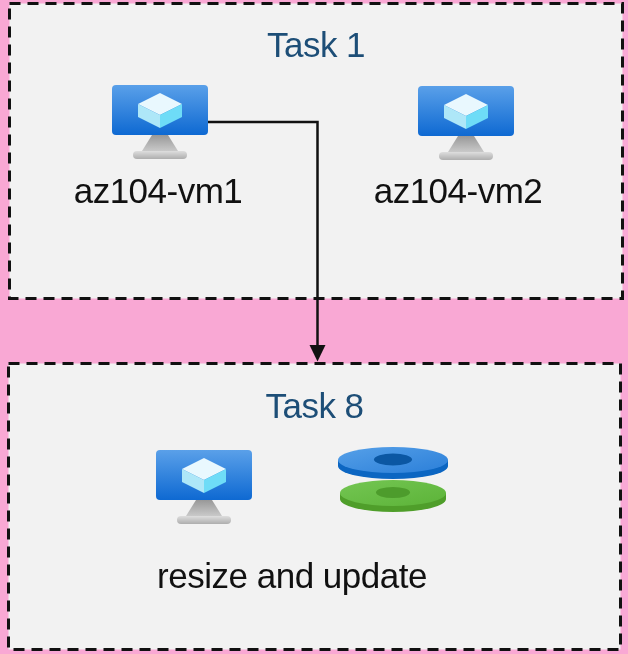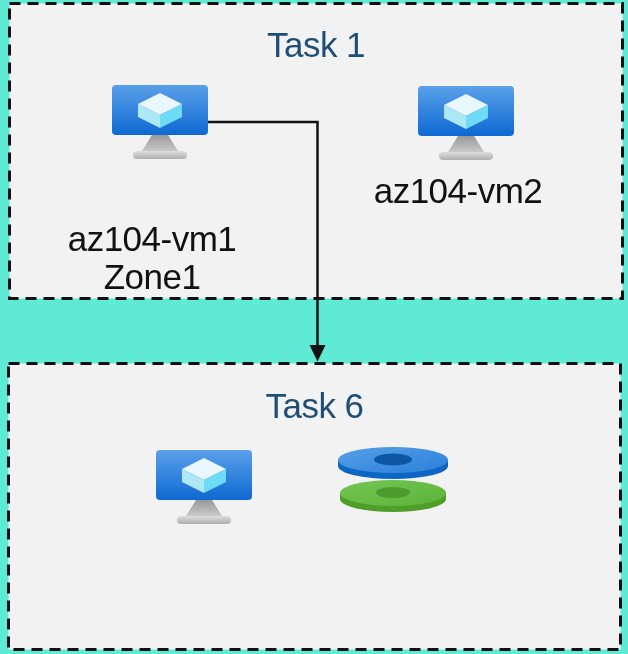--- a/index.html
+++ b/index.html
@@ -1,31 +1,31 @@
 <!DOCTYPE html>
 <html><head>
 <meta charset="utf-8">
 <style>
   html,body{margin:0;padding:0;background:#ffffff;}
   .canvas{
-    position:relative;width:628px;height:654px;background:#5eead4;overflow:hidden;
+    position:relative;width:628px;height:654px;background:#f9a8d4;overflow:hidden;
     font-family:"Liberation Sans",sans-serif;
   }
   .scene-layer{position:absolute;left:0;top:0;width:628px;height:654px;}
   .task-title{
     position:absolute;text-align:center;font-size:35px;letter-spacing:-0.5px;
     color:#1d4e77;white-space:nowrap;
   }
   .title-task1{left:8px;top:25px;width:616px;}
   .title-task2{left:7px;top:386px;width:615px;}
   .vm-label{
     position:absolute;text-align:center;font-size:35px;line-height:38px;
     letter-spacing:-0.5px;color:#111111;white-space:nowrap;
   }
-  .label-vm1{left:32px;top:172px;width:240px;margin-top:48px;}
+  .label-vm1{left:38px;top:172px;width:240px;}
   .label-vm2{left:338px;top:172px;width:240px;}
   .caption{
     position:absolute;left:92px;top:556px;width:400px;text-align:center;
     font-size:35px;letter-spacing:-0.5px;color:#111111;white-space:nowrap;
   }
   .icon{position:absolute;}
   .icon-vm1{left:112px;top:85px;}
   .icon-vm2{left:418px;top:86px;}
   .icon-vm3{left:156px;top:450px;}
   .icon-disks{left:338px;top:447px;}
@@ -76,39 +76,38 @@
       <polygon points="48,8 70,19 48,30 26,19" fill="#e9f8fe"></polygon>
       <polygon points="26,19 48,30 48,43 26,32" fill="#aee7f8"></polygon>
       <polygon points="70,19 48,30 48,43 70,32" fill="#6edcf7"></polygon>
     </g>
     <polygon points="40,50 56,50 66,66 30,66" fill="url(#vmNeckGrad)"></polygon>
     <rect x="21" y="66" width="54" height="8" rx="4" fill="url(#vmBaseGrad)"></rect>
   </svg>
 
   <div class="vm-label label-vm1">
     <div>az104-vm1</div>
-    <div>Zone1</div>
   </div>
 
   <svg class="icon icon-vm2" width="96" height="74" viewBox="0 0 96 74">
     <rect x="0" y="0" width="96" height="50" rx="4" fill="url(#vmScreenGrad)"></rect>
     <g>
       <polygon points="48,8 70,19 48,30 26,19" fill="#e9f8fe"></polygon>
       <polygon points="26,19 48,30 48,43 26,32" fill="#aee7f8"></polygon>
       <polygon points="70,19 48,30 48,43 70,32" fill="#6edcf7"></polygon>
     </g>
     <polygon points="40,50 56,50 66,66 30,66" fill="url(#vmNeckGrad)"></polygon>
     <rect x="21" y="66" width="54" height="8" rx="4" fill="url(#vmBaseGrad)"></rect>
   </svg>
 
   <div class="vm-label label-vm2">
     <div>az104-vm2</div>
   </div>
 
-  <div class="task-title title-task2">Task 6</div>
+  <div class="task-title title-task2">Task 8</div>
 
   <svg class="icon icon-vm3" width="96" height="74" viewBox="0 0 96 74">
     <rect x="0" y="0" width="96" height="50" rx="4" fill="url(#vmScreenGrad)"></rect>
     <g>
       <polygon points="48,8 70,19 48,30 26,19" fill="#e9f8fe"></polygon>
       <polygon points="26,19 48,30 48,43 26,32" fill="#aee7f8"></polygon>
       <polygon points="70,19 48,30 48,43 70,32" fill="#6edcf7"></polygon>
     </g>
     <polygon points="40,50 56,50 66,66 30,66" fill="url(#vmNeckGrad)"></polygon>
     <rect x="21" y="66" width="54" height="8" rx="4" fill="url(#vmBaseGrad)"></rect>
@@ -122,14 +121,15 @@
       <ellipse cx="55" cy="12.5" rx="19" ry="6" fill="#0b57a3"></ellipse>
     </g>
     <g>
       <rect x="2" y="46" width="106" height="6" fill="#4f9e2a"></rect>
       <ellipse cx="55" cy="52" rx="53" ry="13" fill="#4f9e2a"></ellipse>
       <ellipse cx="55" cy="46" rx="53" ry="13" fill="url(#diskGreenTop)"></ellipse>
       <ellipse cx="55" cy="45.5" rx="17" ry="5.5" fill="#4d9c2c"></ellipse>
     </g>
   </svg>
 
+  <div class="caption">resize and update</div>
 
 </div>
 
 </body></html>

